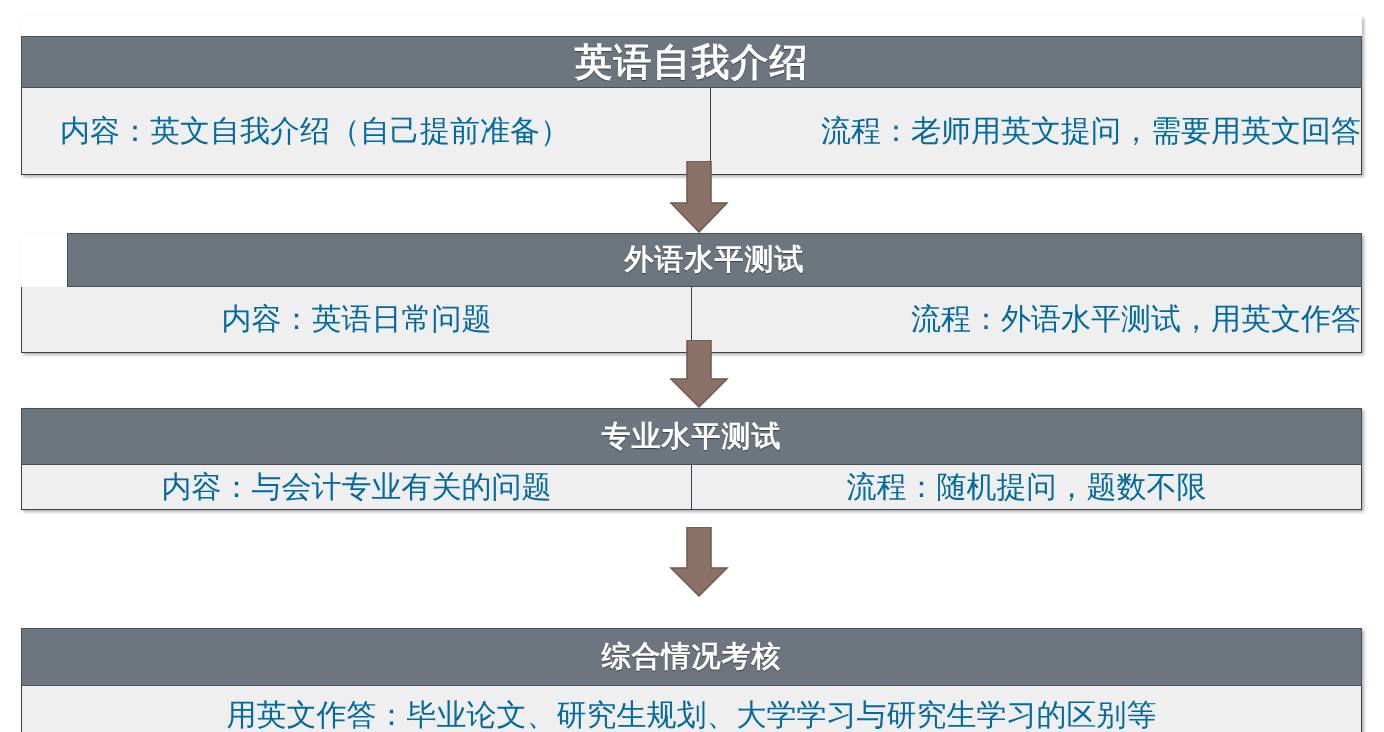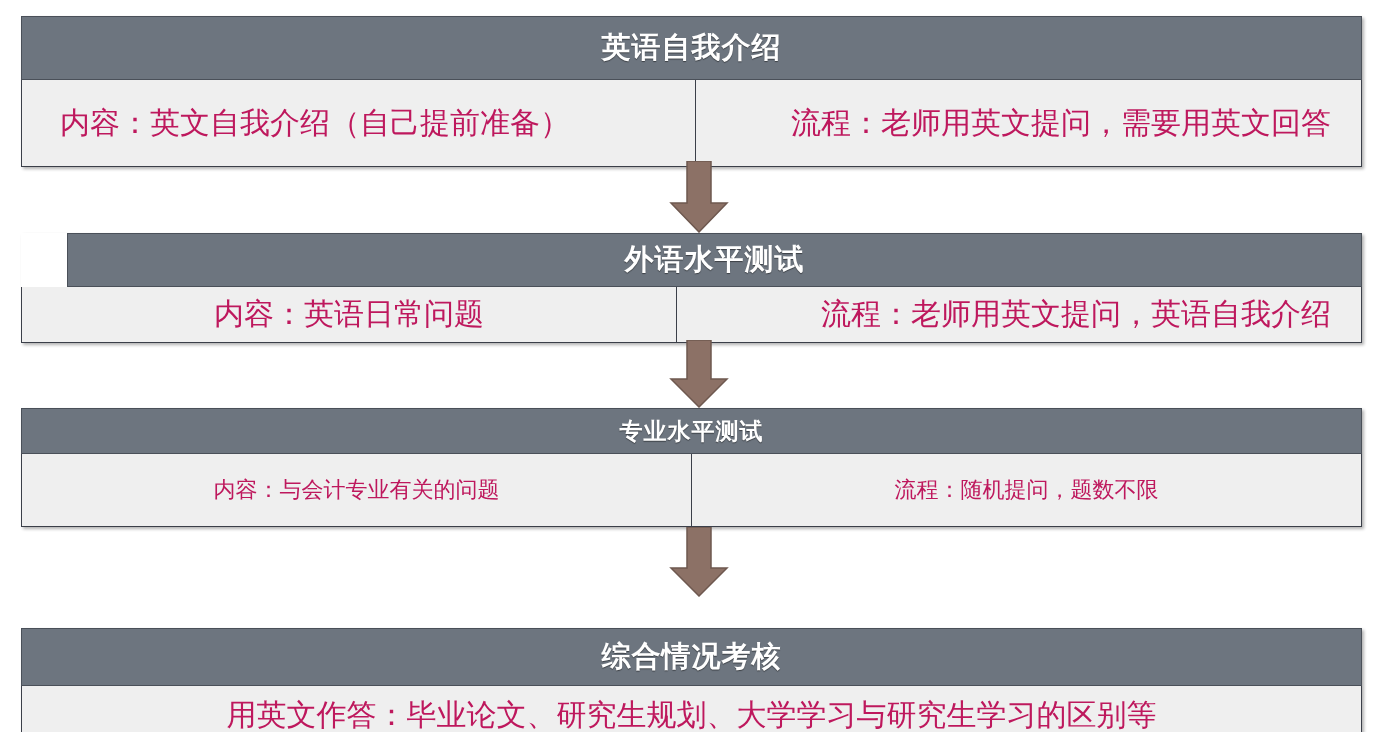--- a/index.html
+++ b/index.html
@@ -53,43 +53,43 @@
     border: 1px solid #3b3f49;
     border-top: none;
     box-sizing: border-box;
   }
 
   .cell {
     flex: 1 1 0;
     box-sizing: border-box;
     display: flex;
     align-items: center;
-    color: #be185d;
+    color: #0369a1;
     white-space: nowrap;
     overflow: hidden;
     text-align: center;
   }
   .cell.divided-left  { border-right: 1px solid #3b3f49; }
 
   .cell.align-left   { justify-content: flex-start; padding-left: 38px; }
-  .cell.align-right  { justify-content: flex-end;   padding-right: 30px; }
+  .cell.align-right  { justify-content: flex-end;   }
   .cell.align-center { justify-content: center; }
 
   
   #stage-1 { top: 16px; }
-  #stage-1 .stage-header { height: 64px; font-size: 29px; }
+  #stage-1 .stage-header { height: 52px; font-size: 38px; margin-top: 20px; }
   #stage-1 .stage-body   { height: 87px; font-size: 30px; }
 
   #stage-2 { top: 233px; }
   #stage-2 .stage-header { height: 54px; font-size: 29px; margin-left: 46px; }
-  #stage-2 .stage-body   { height: 56px; font-size: 30px; }
+  #stage-2 .stage-body   { height: 66px; font-size: 30px; }
 
   #stage-3 { top: 408px; }
-  #stage-3 .stage-header { height: 46px; font-size: 23px; }
-  #stage-3 .stage-body   { height: 73px; font-size: 22px; }
+  #stage-3 .stage-header { height: 57px; font-size: 29px; }
+  #stage-3 .stage-body   { height: 45px; font-size: 30px; }
 
   #stage-4 { top: 628px; }
   #stage-4 .stage-header { height: 58px; font-size: 29px; }
   #stage-4 .stage-body   { height: 60px; font-size: 30px; }
 
   
   .connector {
     position: absolute;
     left: 669px;
     width: 60px;
@@ -127,21 +127,21 @@
 
   <div class="stage" id="stage-2">
     <div class="stage-header">
       <span>外语水平测试</span>
     </div>
     <div class="stage-body">
       <div class="cell divided-left align-center">
         <span>内容：英语日常问题</span>
       </div>
       <div class="cell align-right">
-        <span>流程：老师用英文提问，英语自我介绍</span>
+        <span>流程：外语水平测试，用英文作答</span>
       </div>
     </div>
   </div>
 
   <div class="connector" id="connector-2">
     <svg width="60" height="68" viewBox="0 0 60 68">
       <polygon points="18,0 42,0 42,39 58,39 30,67 2,39 18,39" fill="#8C7166" stroke="#6E584F" stroke-width="1.5"></polygon>
     </svg>
   </div>
 

